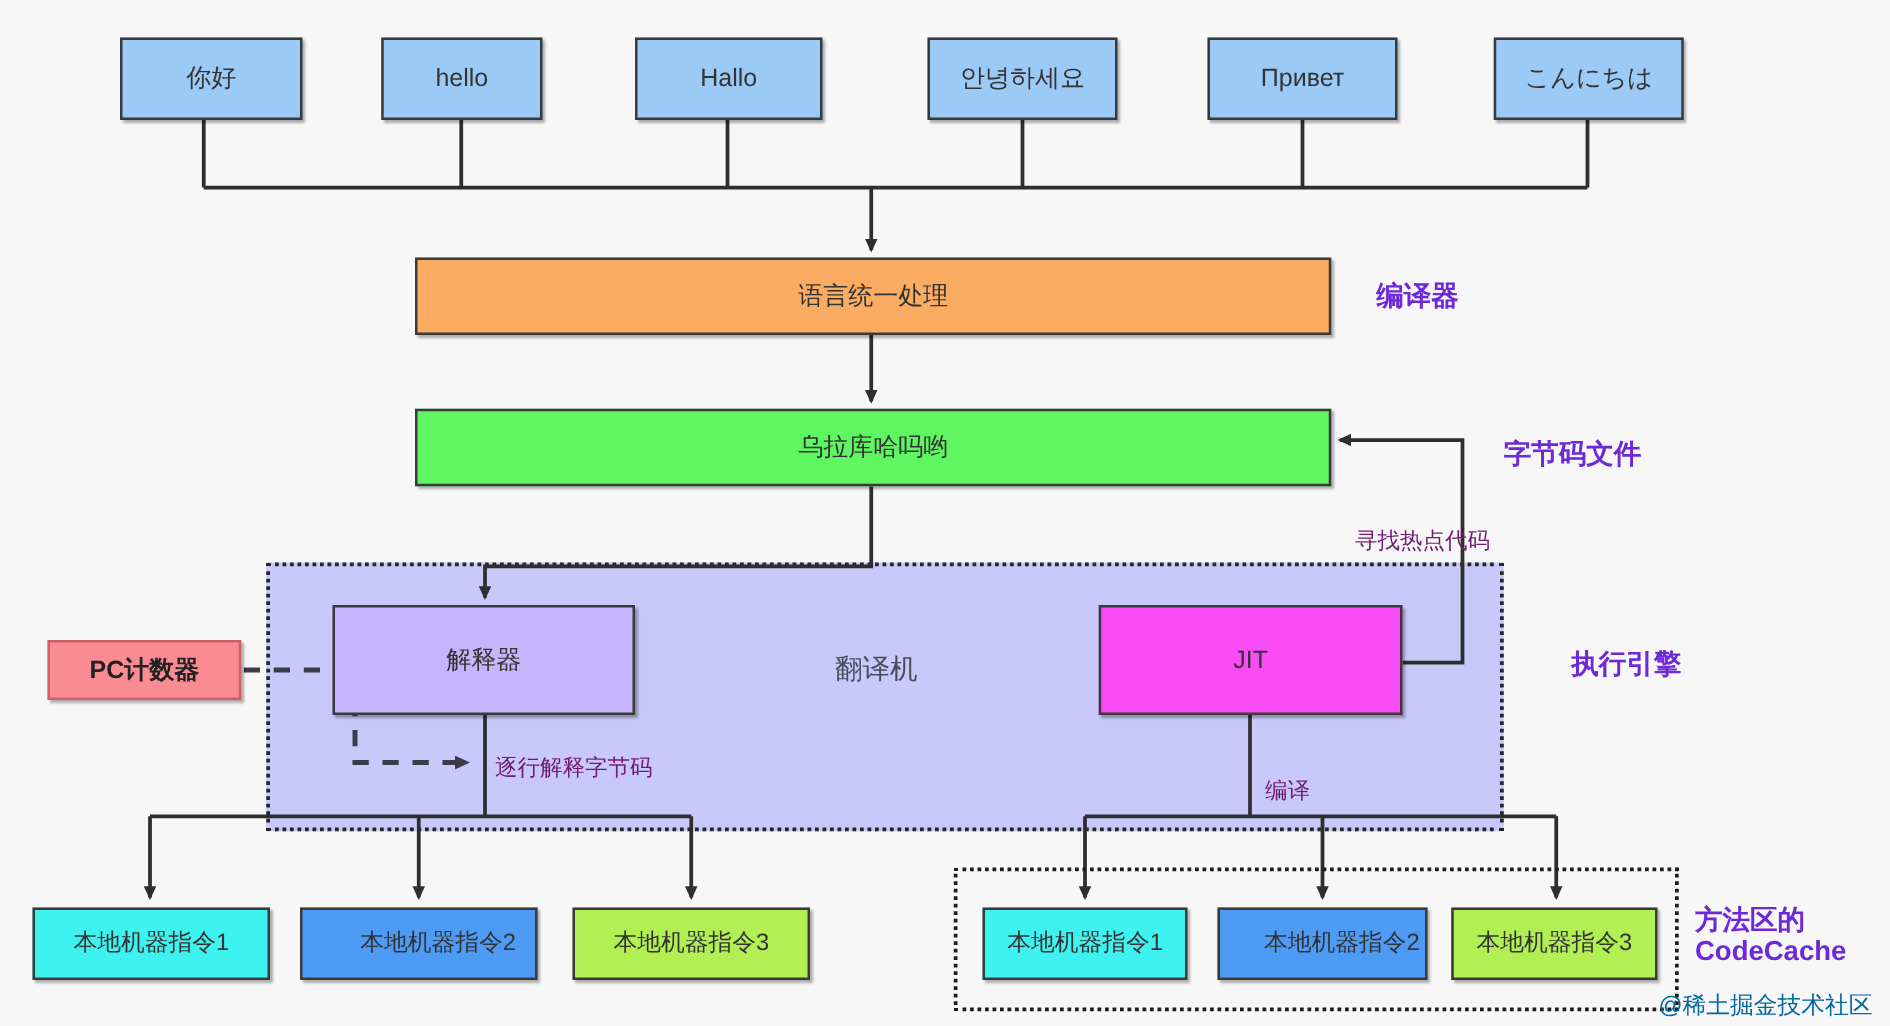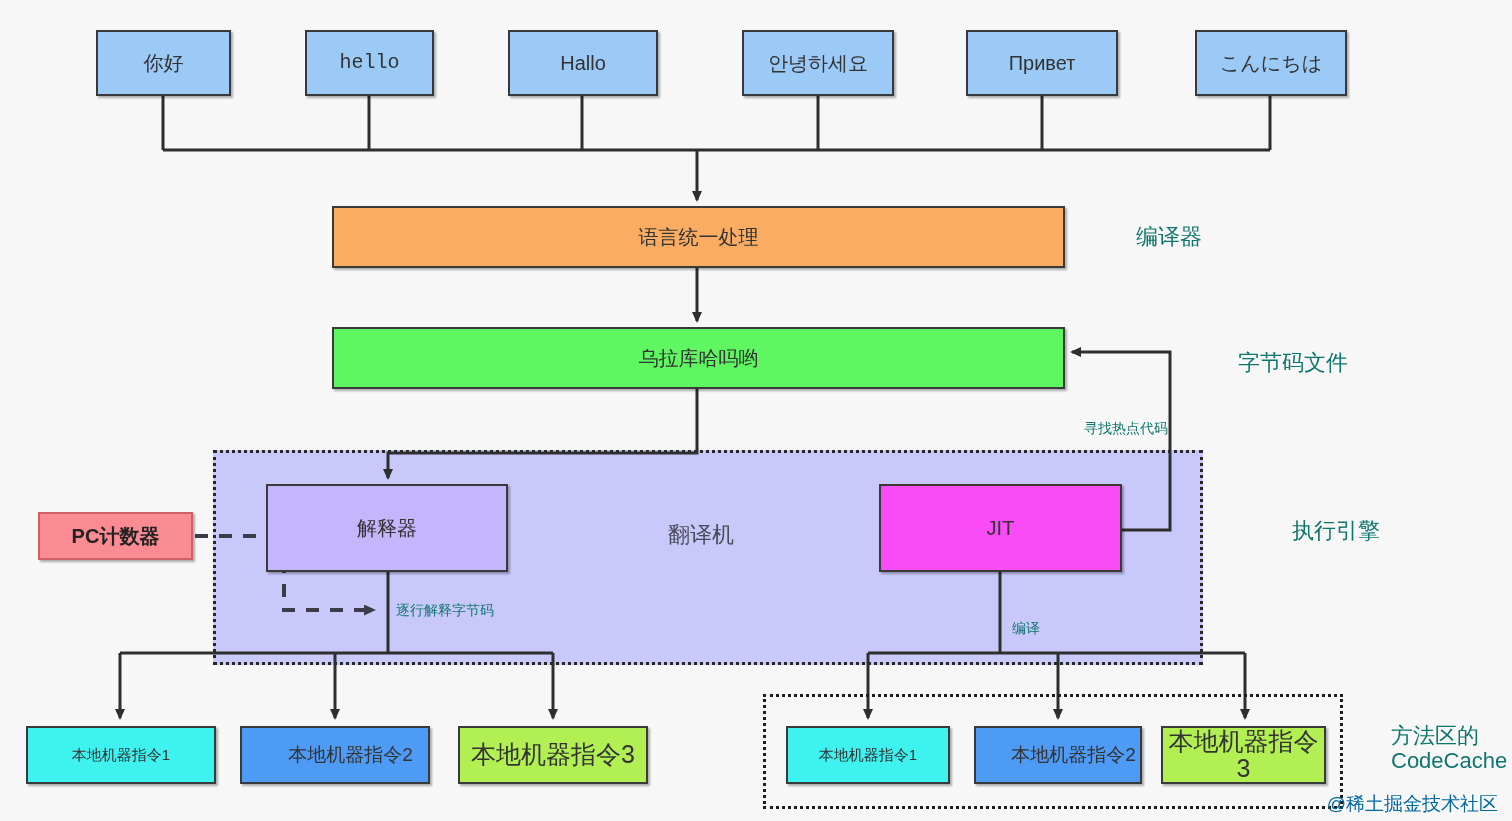--- a/index.html
+++ b/index.html
@@ -22,43 +22,43 @@
     box-shadow:2px 2px 2px rgba(0,0,0,.30);
     text-align:center;
     line-height:1.1;
   }
   .lang{background:#9ccaf7;border-color:#37393b;font-size:20px;}
   .compiler-box{background:#f9ac62;border-color:#3a3a3a;font-size:20px;}
   .bytecode-box{background:#5ef761;border-color:#3a3a3a;font-size:20px;}
   .interp-box{background:#c4b5fd;border-color:#3a3a3a;font-size:20px;}
   .jit-box{background:#fa4cf6;border-color:#3a3a3a;font-size:20px;}
   .pc-box{background:#fa8b93;border-color:#d06068;font-size:20px;font-weight:bold;color:#222;}
-  .mi-cyan{background:#3ef2ef;border-color:#3a3a3a;font-size:15px;}
+  .mi-cyan{background:#3ef2ef;border-color:#3a3a3a;font-size:19px;}
   .mi-blue{background:#4e9bf5;border-color:#3a3a3a;font-size:19px;padding-left:31px;}
-  .mi-green{background:#b1ef52;border-color:#3a3a3a;font-size:25px;}
+  .mi-green{background:#b1ef52;border-color:#3a3a3a;font-size:19px;}
 
   .region{
     position:absolute;box-sizing:border-box;z-index:0;
   }
   .region-engine{
     background:#c8c8fa;
     border:3px dotted #262626;
   }
   .region-codecache{
     background:transparent;
     border:3px dotted #1d1d1d;
     z-index:2;
   }
   .side-label{
     position:absolute;
-    font-size:22px;font-weight:normal;color:#0f766e;
-    z-index:4;line-height:1.15;margin-left:35px;
+    font-size:22px;font-weight:bold;color:#6d28d9;
+    z-index:4;line-height:1.15;
   }
   .edge-label{
-    position:absolute;font-size:14px;color:#0f766e;z-index:4;white-space:nowrap;
+    position:absolute;font-size:18px;color:#701a75;z-index:4;white-space:nowrap;
   }
   .region-label{
     position:absolute;font-size:22px;color:#4a4a5a;z-index:4;margin-left:18px;
   }
   .watermark{
     position:absolute;right:14px;bottom:4px;
     font-size:19px;color:#0369a1;z-index:6;white-space:nowrap;
   }
 </style>
 </head>
@@ -116,22 +116,22 @@
 
     <g stroke="#3b3b4a" stroke-width="4" fill="none" stroke-dasharray="13,11">
       <path d="M195,536 L277,536"></path>
       <path d="M284,536 L284,610 L374,610" marker-end="url(#arrowdash)"></path>
     </g>
   </svg>
 
   <div class="region region-codecache" id="region-codecache" style="left: 763px; top: 694px; width: 580px; height: 115px;"></div>
 
   <div id="nodes-layer">
-      <div class="node lang" style="left: 96px; top: 30px; width: 135px; height: 66px; text-align: center;">你好</div>
-      <div class="node lang" style="left: 305px; top: 30px; width: 129px; height: 66px; font-family: Liberation Mono, monospace;">hello</div>
+      <div class="node lang" style="left: 96px; top: 30px; width: 146px; height: 66px; text-align: center;">你好</div>
+      <div class="node lang" style="left: 305px; top: 30px; width: 129px; height: 66px;">hello</div>
       <div class="node lang" style="left: 508px; top: 30px; width: 150px; height: 66px;">Hallo</div>
       <div class="node lang" style="left: 742px; top: 30px; width: 152px; height: 66px;">안녕하세요</div>
       <div class="node lang" style="left: 966px; top: 30px; width: 152px; height: 66px;">Привет</div>
       <div class="node lang" style="left: 1195px; top: 30px; width: 152px; height: 66px;">こんにちは</div>
       <div class="node compiler-box" style="left: 332px; top: 206px; width: 733px; height: 62px;">语言统一处理</div>
       <div class="node bytecode-box" style="left: 332px; top: 327px; width: 733px; height: 62px; text-align: center;">乌拉库哈吗哟</div>
       <div class="node interp-box" style="left: 266px; top: 484px; width: 242px; height: 88px;">解释器</div>
       <div class="node jit-box" style="left: 879px; top: 484px; width: 243px; height: 88px;">JIT</div>
       <div class="node pc-box" style="left: 38px; top: 512px; width: 155px; height: 48px;">PC计数器</div>
       <div class="node mi-cyan" style="left: 26px; top: 726px; width: 190px; height: 58px;">本地机器指令1</div>

